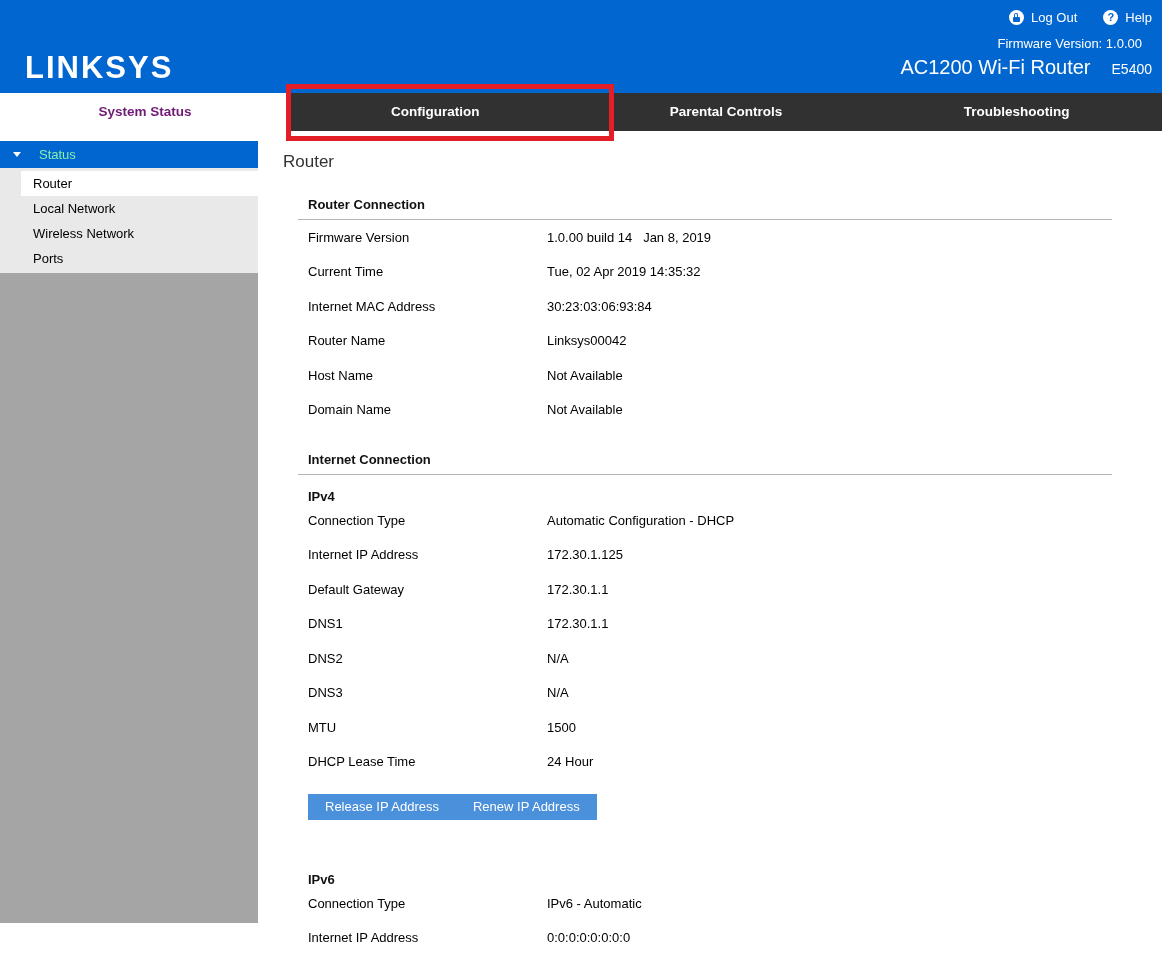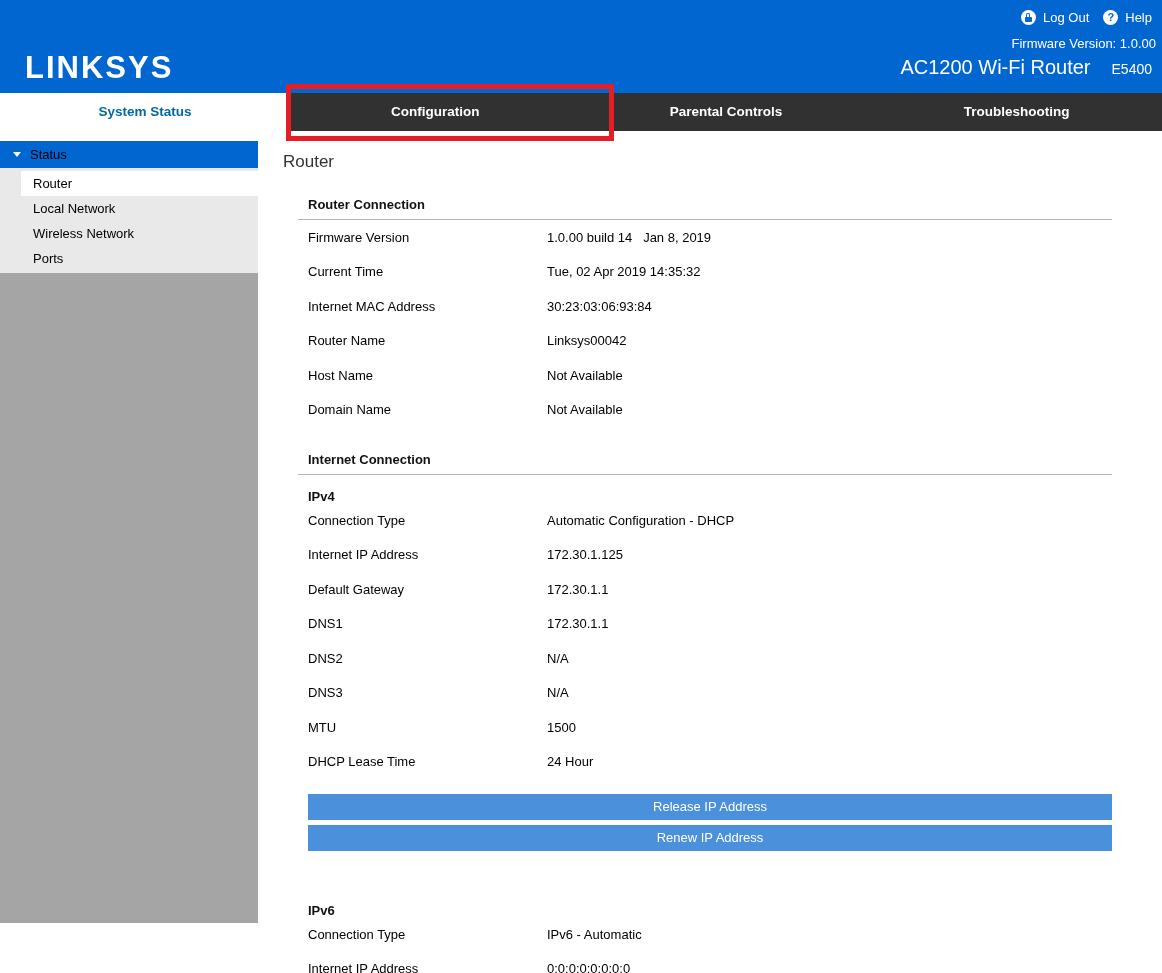--- a/index.html
+++ b/index.html
@@ -8,70 +8,70 @@
     position:relative; overflow:hidden; background:#fff;
     font-family:"Liberation Sans", sans-serif; color:#000;
   }
 
   
   .header { position:absolute; top:0; left:0; width:1162px; height:93px; background:#0266d0; }
   .logo {
     position:absolute; left:25px; top:50px; color:#fff;
     font-size:31px; font-weight:bold; letter-spacing:2px;
   }
-  .header-links { position:absolute; top:10px; right:10px; display:flex; gap:14px; }
+  .header-links { position:absolute; top:10px; right:10px; display:flex; gap:26px; }
   .header-link { display:flex; align-items:center; gap:7px; color:#fff; font-size:13px; cursor:pointer; }
   .lock-icon { width:15px; height:15px; border-radius:50%; background:#fff; position:relative; flex:none; }
   .lock-body { position:absolute; left:4px; top:7px; width:7px; height:4.5px; background:#0266d0; border-radius:1px; }
   .lock-shackle { position:absolute; left:5px; top:3px; width:4.5px; height:5px;
     border:1.4px solid #0266d0; border-bottom:none; border-radius:3px 3px 0 0; }
   .q-icon { width:15px; height:15px; border-radius:50%; background:#fff; color:#0266d0;
     font-size:11px; font-weight:bold; text-align:center; line-height:15px; flex:none; }
-  .fw-line { position:absolute; top:36px; right:6px; color:#fff; font-size:13px; }
+  .fw-line { position:absolute; top:36px; right:20px; color:#fff; font-size:13px; }
   .product-line { position:absolute; top:56px; right:10px; color:#fff; font-size:20px; }
   .product-line .model { font-size:14px; margin-left:21px; }
 
   
   .nav { position:absolute; top:93px; left:0; width:1162px; height:38px; display:flex; }
   .tab { height:38px; line-height:38px; text-align:center; font-size:13.5px; font-weight:bold; cursor:pointer; }
-  .tab-active { width:290px; background:#fff; color:#0369a1; }
+  .tab-active { width:290px; background:#fff; color:#701a75; }
   .tab-dark { width:290.7px; background:#313131; color:#fff; }
 
   
   .annotation-box {
     position:absolute; left:286px; top:84px; width:328px; height:57px;
     border:5px solid #e31e26; z-index:10; pointer-events:none;
   }
 
   
   .sidebar { position:absolute; top:141px; left:0; width:258px; }
   .sidebar-group {
-    height:27px; background:#0266d0; color:#000000; font-size:13px;
-    display:flex; align-items:center; padding-left:13px; gap:9px; cursor:pointer;
+    height:27px; background:#0266d0; color:#86efac; font-size:13px;
+    display:flex; align-items:center; padding-left:13px; gap:18px; cursor:pointer;
   }
   .caret-down { width:0; height:0; border-left:4.5px solid transparent;
     border-right:4.5px solid transparent; border-top:5px solid #fff; }
   .sidebar-menu { background:#e9e9e9; padding-top:3px; padding-bottom:2px; }
   .sidebar-item { height:25px; display:flex; align-items:center; padding-left:33px;
     font-size:13px; color:#000; cursor:pointer; }
   .sidebar-item.selected { background:#fff; margin-left:21px; padding-left:12px; }
   .sidebar-gray { width:258px; height:650px; background:#a5a5a5; }
 
   
   .main { position:absolute; left:258px; top:131px; width:904px; }
   .page-title { margin:21px 0 0 25px; font-size:17px; color:#333; }
   .section { margin:17px 50px 0 40px; }
   .section-header { font-weight:bold; font-size:13px; color:#111;
     padding:8px 0 7px 10px; border-bottom:1px solid #b3b3b3; }
   .subheader { font-weight:bold; font-size:13px; color:#111; padding:14px 0 0 10px; height:28px; }
   .subheader-ipv6 { padding-top:52px; height:66px; }
   .info-row { display:flex; align-items:center; height:34.5px; padding-left:10px; font-size:13px; }
   .info-row .label { width:239px; flex:none; }
   .info-row .value { white-space:pre; }
-  .btn-row { display:flex; gap:5px; padding-left:10px; margin-top:15px;flex-direction:column; }
+  .btn-row { display:flex; padding-left:10px; margin-top:15px; }
   .btn { background:#4a90da; color:#fff; border:none; font-size:13px; height:26px;
     line-height:26px; padding:0 17px; cursor:pointer; font-family:"Liberation Sans", sans-serif; }
 </style>
 </head>
 <body>
 
 <div class="header">
   <div class="logo">LINKSYS</div>
 
   <div class="header-links">

